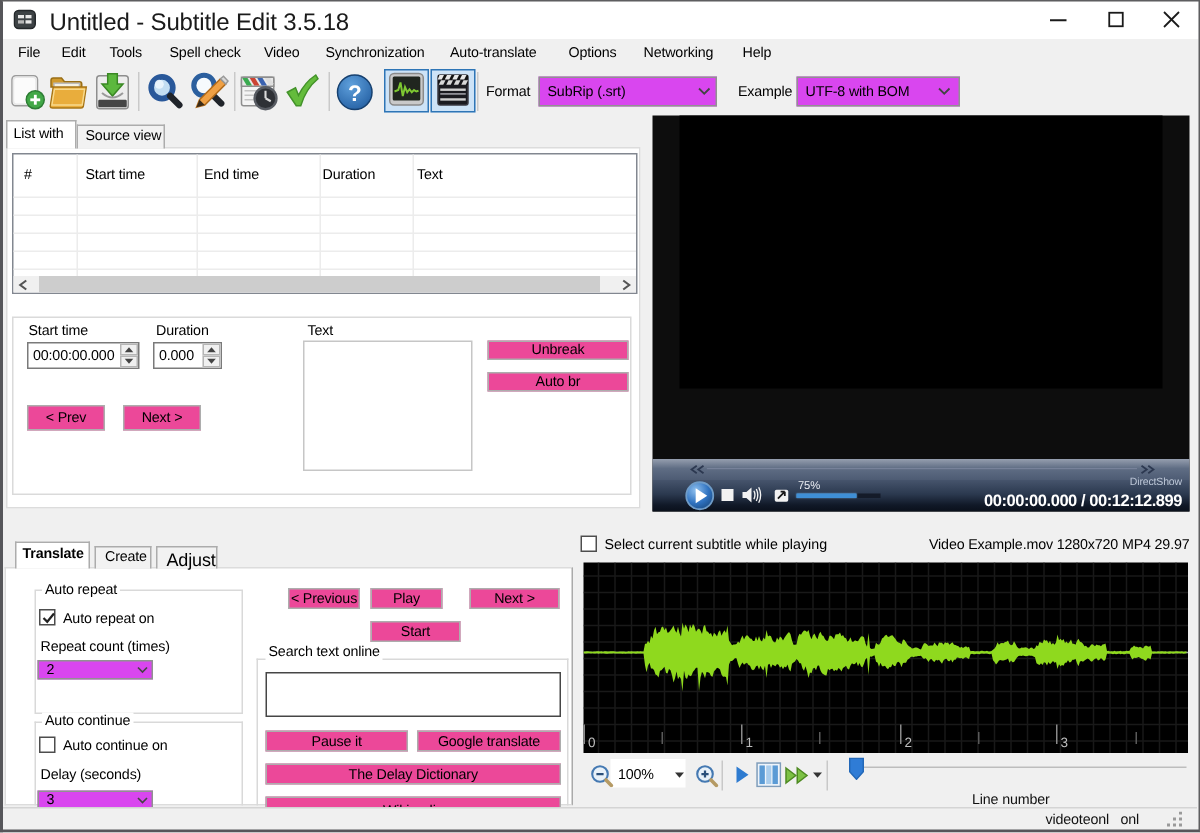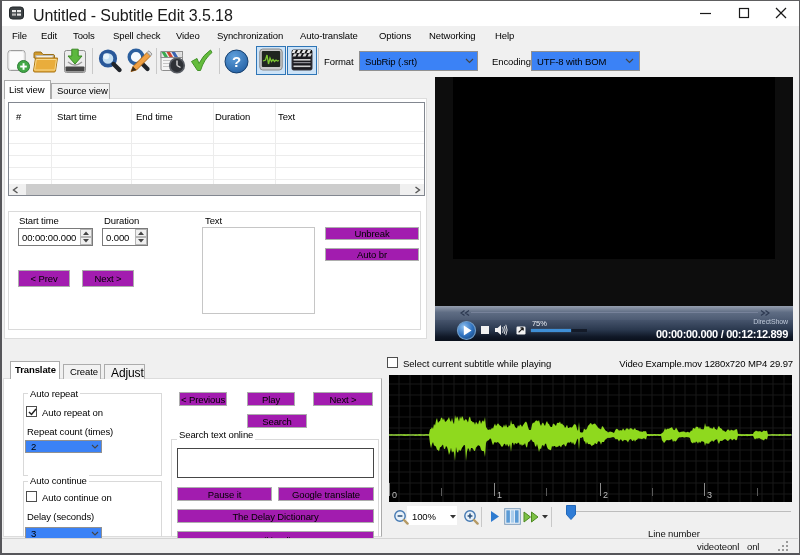--- a/index.html
+++ b/index.html
@@ -1,18 +1,18 @@
 <!DOCTYPE html>
 <html><head><meta charset="utf-8"><style>
 
 *{margin:0;padding:0;box-sizing:border-box}
 body{font-family:"Liberation Sans",sans-serif;width:800px;height:555px;position:relative;overflow:hidden;background:#f0f0f0;letter-spacing:-0.1px}
 .ab{position:absolute}
-.btn{position:absolute;background:#a21caf;border:1px solid #adadad;font-size:9.5px;color:#000;display:flex;align-items:center;justify-content:center;white-space:nowrap}
-.cmb{position:absolute;background:#3b82f6;border:1px solid #919191;font-size:9.5px;color:#000;display:flex;align-items:center;padding-left:5px}
+.btn{position:absolute;background:#ec4899;border:1px solid #adadad;font-size:9.5px;color:#000;display:flex;align-items:center;justify-content:center;white-space:nowrap}
+.cmb{position:absolute;background:#d946ef;border:1px solid #919191;font-size:9.5px;color:#000;display:flex;align-items:center;padding-left:5px}
 .gb{position:absolute;border:1px solid #d9d9d9}
 .gbl{position:absolute;background:#fff;font-size:9.5px;padding:0 2px;white-space:nowrap}
 .cb{position:absolute;width:11px;height:11px;background:#fff;border:1px solid #4d4d4d}
 </style></head><body>
 
 <div style="position:absolute;left:0;top:0;width:800px;height:555px;border:1px solid #5e5e60;border-left:2px solid #56565a;border-bottom:2px solid #56565a;pointer-events:none;z-index:99"></div>
 <div style="position:absolute;left:1px;top:1px;width:798px;height:25px;background:#fff"></div>
 <svg class="ab" style="left:9px;top:6px" width="15" height="15" viewBox="0 0 15 15">
 <rect x="0.5" y="1" width="14" height="12" rx="3" fill="#3d4245" stroke="#23272a"></rect>
 <rect x="3" y="4" width="4" height="2.2" fill="#e8e8e8"></rect>
@@ -123,28 +123,28 @@
     <path d="M19 5.5 L22 5.5 L20.5 8.5 L17.5 8.5 Z" fill="#d8d8d8"></path>
 <rect x="3.5" y="11" width="17" height="1.6" fill="#cfcfcf"></rect>
 <rect x="3.5" y="14" width="17" height="1.2" fill="#8f8f96"></rect>
 <rect x="3.5" y="17.5" width="17" height="1.6" fill="#cfcfcf"></rect>
 </svg>
 <div style="position:absolute;left:324px;top:56px;font-size:9.5px;white-space:nowrap">Format</div>
 <div class="cmb" style="left:359px;top:51px;width:119px;height:20px">SubRip (.srt)</div>
 <svg class="ab" style="left:465px;top:58px" width="9" height="6">
     <path d="M1 1 L4.5 4.5 L8 1" fill="none" stroke="#444" stroke-width="1.2"></path>
   </svg>
-<div style="position:absolute;left:492px;top:56px;font-size:9.5px;white-space:nowrap">Encoding</div>
+<div style="position:absolute;left:492px;top:56px;font-size:9.5px;white-space:nowrap">Example</div>
 <div class="cmb" style="left:531px;top:51px;width:109px;height:20px">UTF-8 with BOM</div>
 <svg class="ab" style="left:625px;top:58px" width="9" height="6">
     <path d="M1 1 L4.5 4.5 L8 1" fill="none" stroke="#444" stroke-width="1.2"></path>
   </svg>
 <div style="position:absolute;left:4px;top:98px;width:423px;height:241px;background:#fff;border:1px solid #dcdcdc"></div>
 <div style="position:absolute;left:4px;top:80px;width:47px;height:19px;background:#fff;border:1px solid #acacac;border-bottom:none;z-index:3"></div>
-<div style="position:absolute;left:9px;top:84px;font-size:9.5px;z-index:4;white-space:nowrap">List view</div>
+<div style="position:absolute;left:9px;top:84px;font-size:9.5px;z-index:4;white-space:nowrap">List with</div>
 <div style="position:absolute;left:51px;top:83px;width:59px;height:16px;background:#f2f2f2;border:1px solid #acacac;border-bottom:none;z-index:2"></div>
 <div style="position:absolute;left:57px;top:85px;font-size:9.5px;z-index:4;white-space:nowrap">Source view</div>
 <div style="position:absolute;left:8px;top:102px;width:417px;height:94px;background:#fff;border:1px solid #828790"></div>
 <div style="position:absolute;left:51px;top:103px;width:1px;height:81px;background:#ececec"></div>
 <div style="position:absolute;left:131px;top:103px;width:1px;height:81px;background:#ececec"></div>
 <div style="position:absolute;left:213px;top:103px;width:1px;height:81px;background:#ececec"></div>
 <div style="position:absolute;left:275px;top:103px;width:1px;height:81px;background:#ececec"></div>
 <div style="position:absolute;left:9px;top:131px;width:415px;height:1px;background:#ececec"></div>
 <div style="position:absolute;left:9px;top:143px;width:415px;height:1px;background:#ececec"></div>
 <div style="position:absolute;left:9px;top:155px;width:415px;height:1px;background:#ececec"></div>
@@ -249,24 +249,24 @@
   </svg>
 <div class="gb" style="left:23px;top:481px;width:139px;height:56px;border-bottom:none"></div>
 <div class="gbl" style="left:28px;top:475px">Auto continue</div>
 <div class="cb" style="left:26px;top:491px"></div>
 <div style="position:absolute;left:42px;top:492px;font-size:9.5px;white-space:nowrap">Auto continue on</div>
 <div style="position:absolute;left:27px;top:511px;font-size:9.5px;white-space:nowrap">Delay (seconds)</div>
 <div class="cmb" style="left:25px;top:527px;width:77px;height:13px">3</div>
 <svg class="ab" style="left:91px;top:531px" width="8" height="6">
     <path d="M1 1 L4 4 L7 1" fill="none" stroke="#444" stroke-width="1.1"></path>
   </svg>
-<div class="btn" style="left:179px;top:392px;width:48px;height:14px">&lt; Previous</div>
+<div class="btn" style="left:192px;top:392px;width:48px;height:14px">&lt; Previous</div>
 <div class="btn" style="left:247px;top:392px;width:48px;height:14px">Play</div>
 <div class="btn" style="left:313px;top:392px;width:60px;height:14px">Next &gt;</div>
-<div class="btn" style="left:247px;top:414px;width:60px;height:14px">Search</div>
+<div class="btn" style="left:247px;top:414px;width:60px;height:14px">Start</div>
 <div class="gb" style="left:171px;top:439px;width:208px;height:98px;border-bottom:none"></div>
 <div class="gbl" style="left:177px;top:429px">Search text online</div>
 <div style="position:absolute;left:177px;top:448px;width:197px;height:30px;background:#fff;border:1px solid #464646"></div>
 <div class="btn" style="left:177px;top:487px;width:95px;height:14px">Pause it</div>
 <div class="btn" style="left:278px;top:487px;width:96px;height:14px">Google translate</div>
 <div class="btn" style="left:177px;top:509px;width:197px;height:14px">The Delay Dictionary</div>
 <div class="btn" style="left:177px;top:531px;width:197px;height:13px;align-items:flex-start;padding-top:3px;overflow:hidden">Wikipedia</div>
 <div class="cb" style="left:387px;top:357px"></div>
 <div style="position:absolute;left:403px;top:358px;font-size:9.5px;letter-spacing:0;white-space:nowrap">Select current subtitle while playing</div>
 <div style="position:absolute;left:593px;top:358px;width:200px;text-align:right;font-size:9.5px;white-space:nowrap">Video Example.mov 1280x720 MP4 29.97</div>

